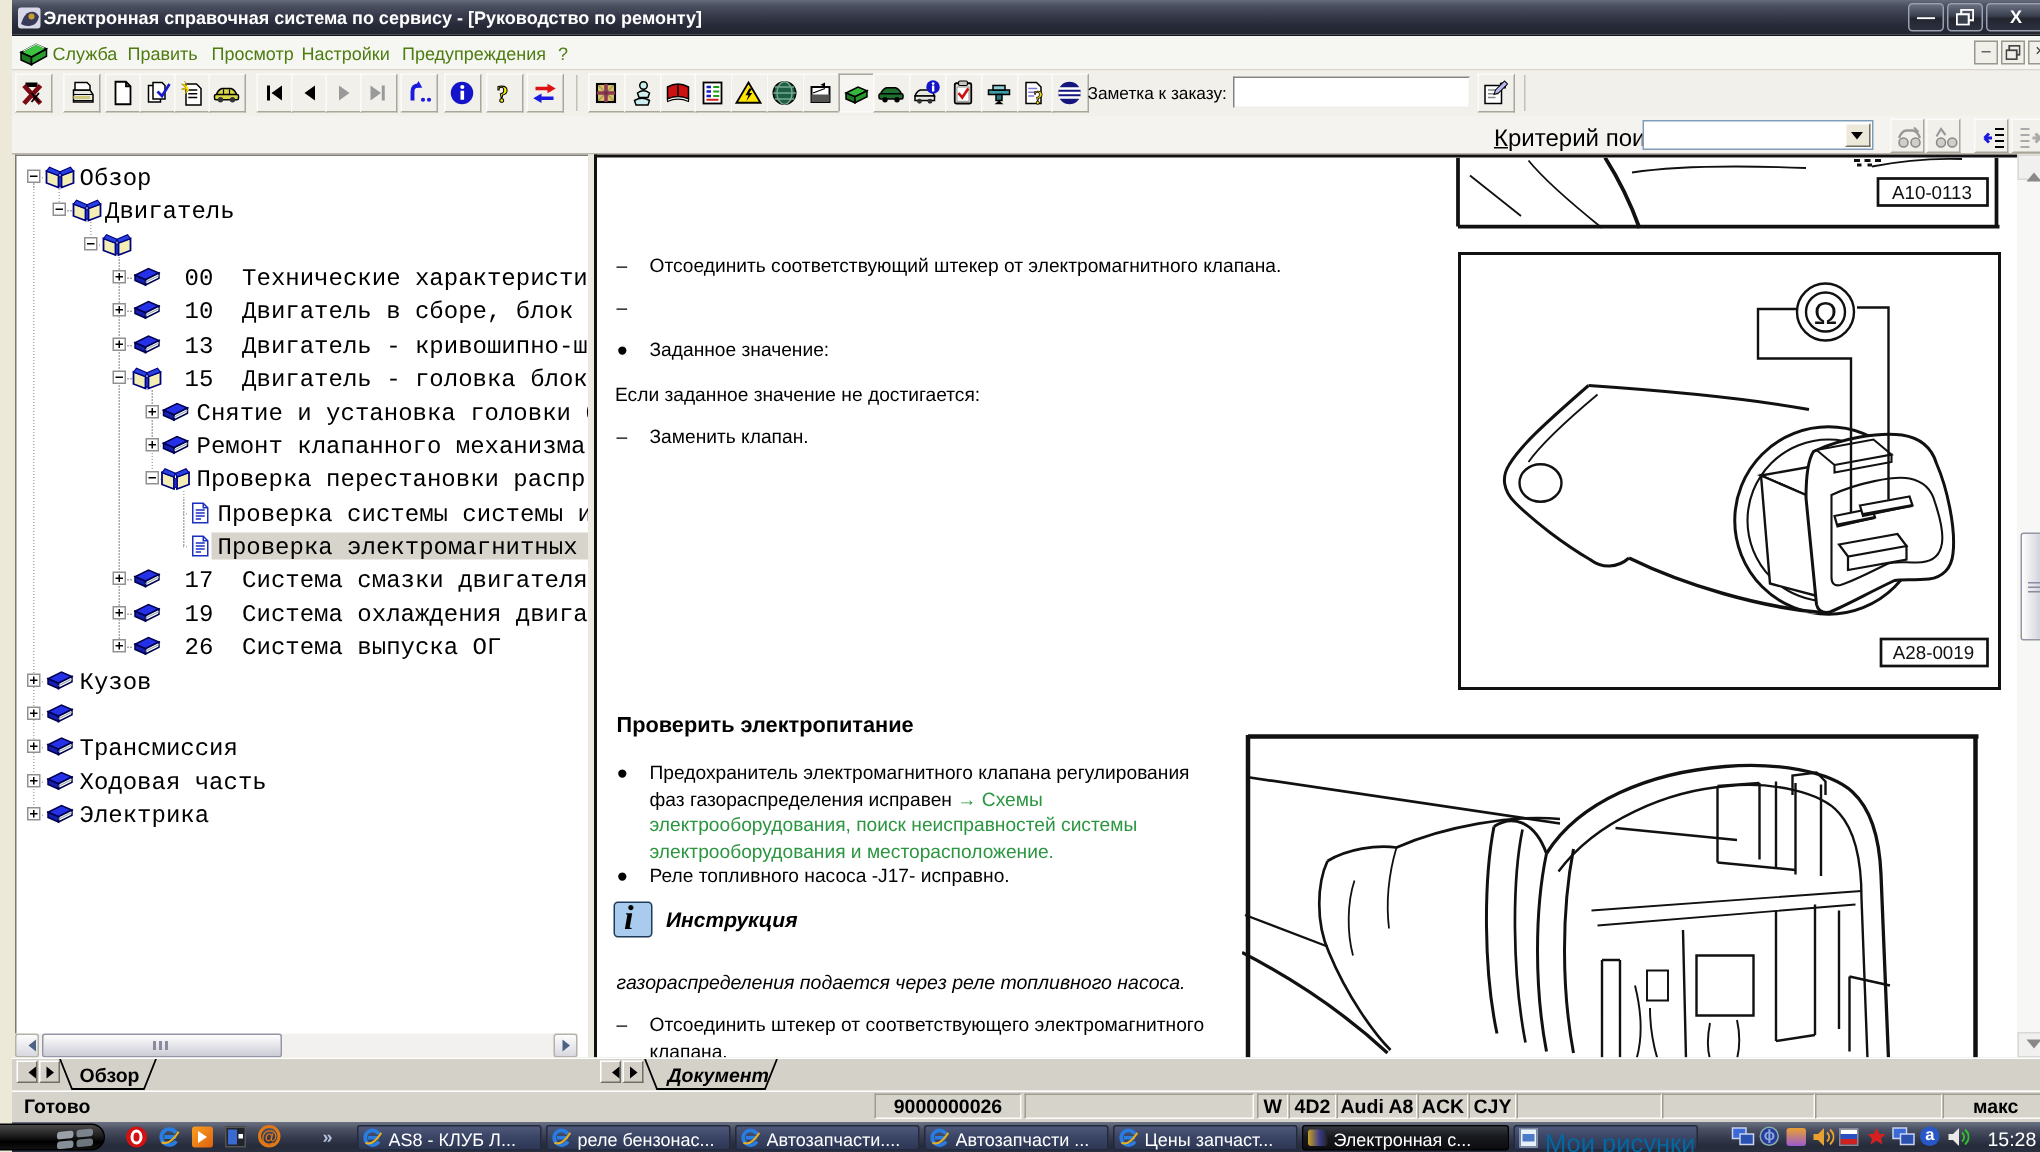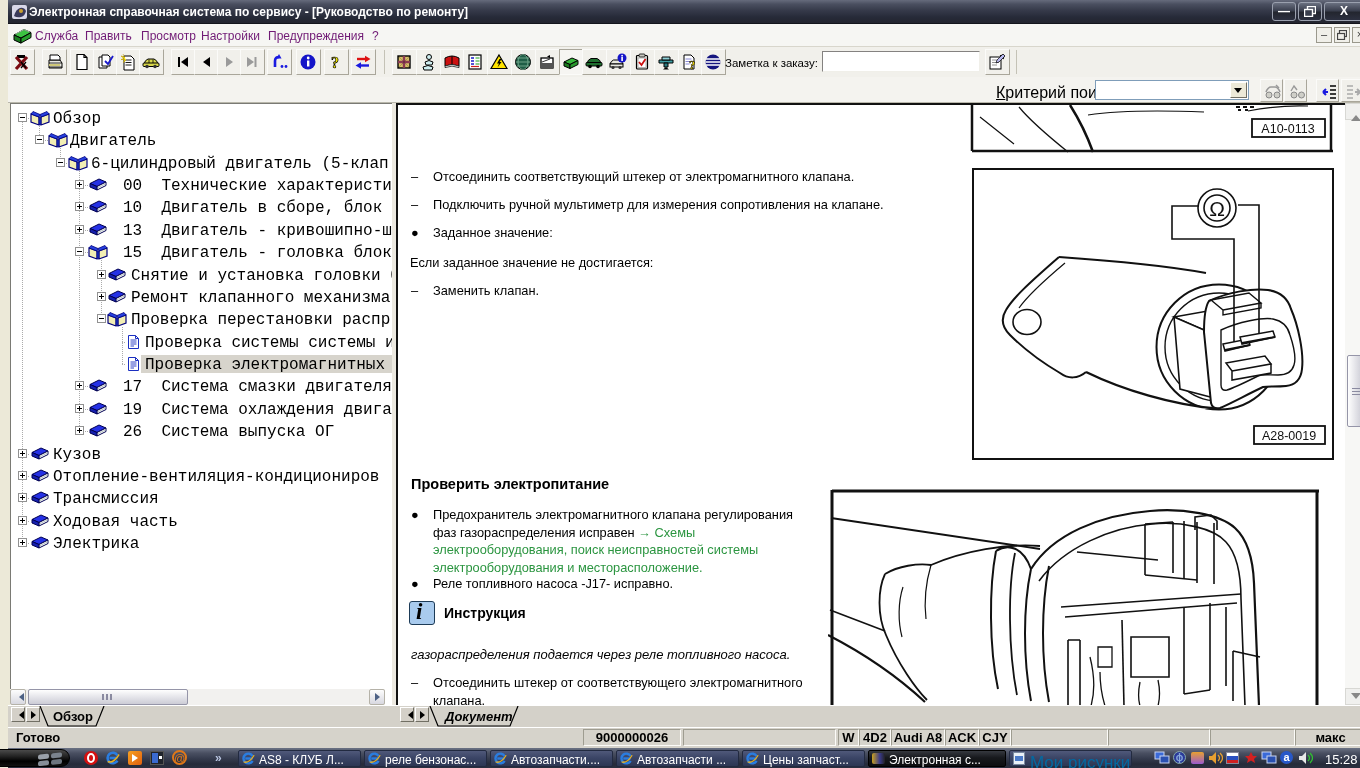--- a/index.html
+++ b/index.html
@@ -4,21 +4,21 @@
 html,body{margin:0;padding:0;width:1360px;height:768px;overflow:hidden;background:#ece9d8;font-family:"Liberation Sans",sans-serif;}
 *{box-sizing:border-box;}
 .abs{position:absolute;}
 #app{position:absolute;left:8px;top:0;width:1360px;height:636px;}
 
 #titlebar{left:0;top:0;width:1360px;height:24px;background:linear-gradient(#666b7c 0%,#4a4f60 18%,#363a4a 45%,#262a38 75%,#23252f 100%);border-bottom:1px solid #14151c;}
 #titletxt{left:21px;top:5px;color:#fff;font-size:12px;font-weight:bold;white-space:nowrap;}
 .wbtn{top:2px;height:19px;border-radius:3px;border:1px solid #9aa0ae;background:linear-gradient(#6a7080 0%,#3a3f4e 45%,#23262f 55%,#2c3040 100%);color:#fff;text-align:center;font-weight:bold;font-size:12px;line-height:17px;}
 
 #menubar{left:0;top:24px;width:1360px;height:23px;background:#f6f6f3;border-bottom:1px solid #d8d6cc;}
-.mitem{top:29px;color:#701a75;font-size:12px;white-space:nowrap;}
+.mitem{top:29px;color:#4d7c0f;font-size:12px;white-space:nowrap;}
 .mdibtn{top:27px;width:16px;height:16px;border:1px solid #9a988c;background:#f0efe9;color:#333;font-size:11px;line-height:13px;text-align:center;}
 
 #toolbar{left:0;top:47px;width:1360px;height:30px;background:#f1f0eb;}
 .tbtn{top:49px;width:25px;height:26px;background:#f1f0eb;border:1px solid;border-color:#fbfbf9 #a9a69a #a9a69a #fbfbf9;}
 .tsep{top:50px;width:1px;height:24px;background:#c4c2b6;}
 
 #chrow{left:0;top:77px;width:1360px;height:26px;background:#f4f3ef;border-bottom:1px solid #b9b7ab;}
 
 #treepane{left:2px;top:103px;width:382px;height:602px;background:#fff;overflow:hidden;border-top:1px solid #7a7a74;border-left:1px solid #7a7a74;}
 #splitter{left:384px;top:103px;width:4px;height:602px;background:#ece9e0;}
@@ -328,21 +328,20 @@
 <div class="exp" style="left:24px;top:31px;"></div>
 <svg class="abs" style="left:36px;top:28px;" width="22" height="16" viewBox="0 0 22 16">
         <use href="#openbk"></use>
       </svg>
 <div class="trow" style="left:59px;top:28px;">Двигатель</div>
 <div class="dot-h" style="left:49px;top:59px;width:8px;"></div>
 <div class="exp" style="left:45px;top:54px;"></div>
 <svg class="abs" style="left:56px;top:51px;" width="22" height="16" viewBox="0 0 22 16">
         <use href="#openbk"></use>
       </svg>
-<div class="trow" style="left:80px;top:51px;">6-цилиндровый двигатель (5-клап</div>
 <div class="dot-h" style="left:68px;top:81px;width:9px;"></div>
 <div class="exp plus" style="left:64px;top:76px;"></div>
 <svg class="abs" style="left:78px;top:73px;" width="18" height="16" viewBox="0 0 18 16">
         <use href="#closedbk"></use>
       </svg>
 <div class="trow" style="left:112px;top:73px;">00&nbsp; Технические характеристики</div>
 <div class="dot-h" style="left:68px;top:103px;width:9px;"></div>
 <div class="exp plus" style="left:64px;top:98px;"></div>
 <svg class="abs" style="left:78px;top:95px;" width="18" height="16" viewBox="0 0 18 16">
         <use href="#closedbk"></use>
@@ -411,21 +410,20 @@
 <div class="exp plus" style="left:7px;top:345px;"></div>
 <svg class="abs" style="left:20px;top:342px;" width="18" height="16" viewBox="0 0 18 16">
         <use href="#closedbk"></use>
       </svg>
 <div class="trow" style="left:42px;top:342px;">Кузов</div>
 <div class="dot-h" style="left:11px;top:372px;width:8px;"></div>
 <div class="exp plus" style="left:7px;top:367px;"></div>
 <svg class="abs" style="left:20px;top:364px;" width="18" height="16" viewBox="0 0 18 16">
         <use href="#closedbk"></use>
       </svg>
-<div class="trow" style="left:42px;top:364px;">Отопление-вентиляция-кондиционирοв</div>
 <div class="dot-h" style="left:11px;top:394px;width:8px;"></div>
 <div class="exp plus" style="left:7px;top:389px;"></div>
 <svg class="abs" style="left:20px;top:386px;" width="18" height="16" viewBox="0 0 18 16">
         <use href="#closedbk"></use>
       </svg>
 <div class="trow" style="left:42px;top:386px;">Трансмиссия</div>
 <div class="dot-h" style="left:11px;top:417px;width:8px;"></div>
 <div class="exp plus" style="left:7px;top:412px;"></div>
 <svg class="abs" style="left:20px;top:409px;" width="18" height="16" viewBox="0 0 18 16">
         <use href="#closedbk"></use>
@@ -436,37 +434,36 @@
 <svg class="abs" style="left:20px;top:431px;" width="18" height="16" viewBox="0 0 18 16">
         <use href="#closedbk"></use>
       </svg>
 <div class="trow" style="left:42px;top:431px;">Электрика</div>
 </div>
 <div class="abs" id="splitter"></div>
 <div class="abs" id="docpane">
 <div class="doc-t" style="left:13px;top:64px;">–</div>
 <div class="doc-t" style="left:35px;top:64px;">Отсоединить соответствующий штекер от электромагнитного клапана.</div>
 <div class="doc-t" style="left:13px;top:92px;">–</div>
-<div class="doc-t" style="left:35px;top:92px;">Подключить ручной мультиметр для измерения сопротивления на клапане.</div>
 <div class="doc-t" style="left:13px;top:120px;">●</div>
 <div class="doc-t" style="left:35px;top:120px;">Заданное значение:</div>
 <div class="doc-t" style="left:12px;top:150px;">Если заданное значение не достигается:</div>
 <div class="doc-t" style="left:13px;top:178px;">–</div>
 <div class="doc-t" style="left:35px;top:178px;">Заменить клапан.</div>
 <div class="doc-t" style="left:13px;top:371px;font-weight:bold;font-size:14.5px;">Проверить электропитание</div>
 <div class="doc-t" style="left:13px;top:402px;">●</div>
 <div class="doc-t" style="left:35px;top:402px;">Предохранитель электромагнитного клапана регулирования</div>
 <div class="doc-t" style="left:35px;top:420px;">фаз газораспределения исправен <span style="color:#2b9540">→ Схемы</span></div>
 <div class="doc-t" style="left:35px;top:437px;color:#2b9540;">электрооборудования, поиск неисправностей системы</div>
 <div class="doc-t" style="left:35px;top:455px;color:#2b9540;">электрооборудования и месторасположение.</div>
 <div class="doc-t" style="left:13px;top:471px;">●</div>
 <div class="doc-t" style="left:35px;top:471px;">Реле топливного насоса -J17- исправно.</div>
 <div class="abs" style="left:11px;top:496px;width:26px;height:24px;background:#a9cbee;border:1.5px solid #1d3b57;border-radius:3px;"></div>
 <div class="abs" style="left:18px;top:494px;font-family:'Liberation Serif',serif;font-style:italic;font-weight:bold;font-size:23px;color:#000;">i</div>
-<div class="doc-t" style="left:46px;top:500px;font-weight:bold;font-size:14px;">Инструкция</div>
+<div class="doc-t" style="left:46px;top:500px;font-weight:bold;font-style:italic;font-size:14px;">Инструкция</div>
 <div class="doc-t" style="left:13px;top:542px;font-style:italic;font-size:13px;">газораспределения подается через реле топливного насоса.</div>
 <div class="doc-t" style="left:13px;top:570px;">–</div>
 <div class="doc-t" style="left:35px;top:570px;">Отсоединить штекер от соответствующего электромагнитного</div>
 <div class="doc-t" style="left:35px;top:588px;">клапана.</div>
 <svg class="abs" style="left:570px;top:0px;" width="370" height="48" viewBox="0 0 370 48">
 <path d="M4,0 V46 M4,46 H365 M363,0 V46" stroke="#111" stroke-width="2.5" fill="none"></path>
 <path d="M12,12 L46,39 M51,2 Q64,18 100,47 M120,10 Q160,4 236,7 M280,6 Q310,0 340,1" stroke="#111" stroke-width="1.2" fill="none"></path>
 <path d="M102,0 Q116,22 125,47" stroke="#111" stroke-width="2.5" fill="none"></path>
 <path d="M268,2 h4 m3,0 h4 m3,0 h4 m-16,3 h3 m4,0 h3" stroke="#111" stroke-width="2" fill="none"></path>
 <rect x="284" y="14" width="73" height="18" fill="#fff" stroke="#111" stroke-width="1.8"></rect>

